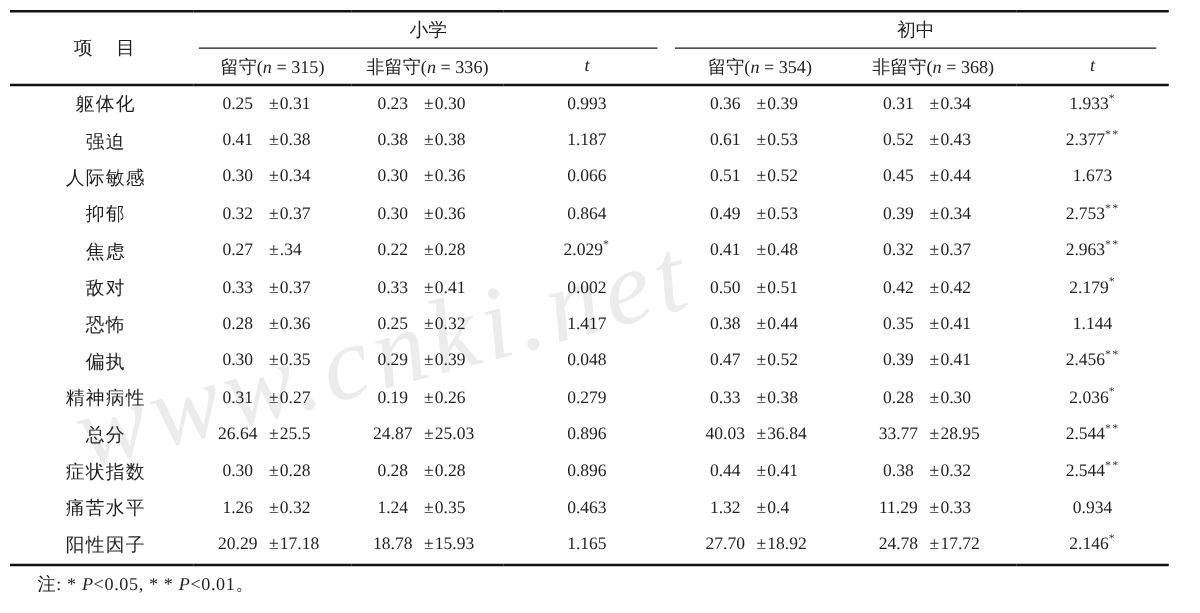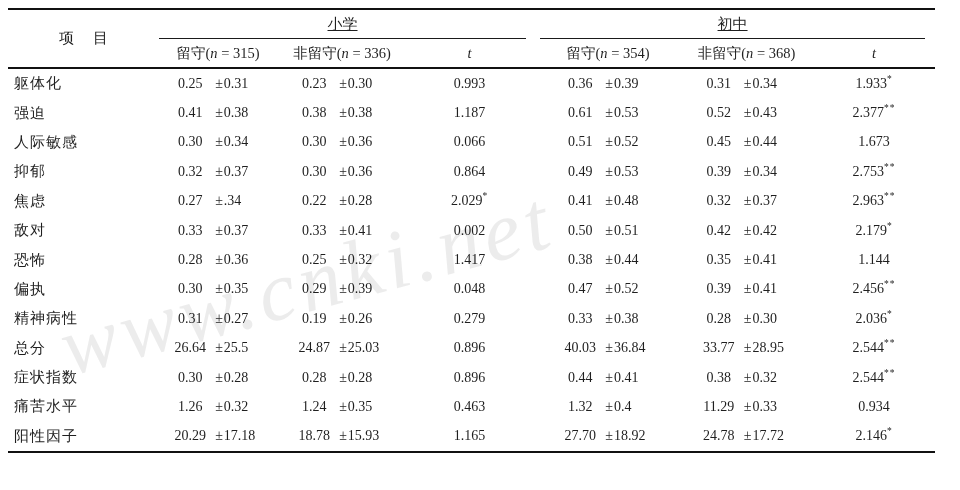--- a/index.html
+++ b/index.html
@@ -23,29 +23,29 @@
     border-top:2.5px solid #111;z-index:1;
   }
   th,td{padding:0;font-weight:normal;font-size:15px;}
   th.item-h{
     text-align:center;padding-left:6px;vertical-align:middle;
     border-bottom:2px solid #111;letter-spacing:2px;
   }
   th.group{height:28px;vertical-align:bottom;}
   th.group .gwrap{
     height:28px;display:flex;align-items:center;justify-content:center;
-    border-bottom:1.5px solid #1a1a1a;margin:0 10px 0 4px;text-decoration:underline;
+    border-bottom:1.5px solid #1a1a1a;margin:0 10px 0 4px;
   }
   tr.subrow th{
     height:28px;border-bottom:2px solid #111;
     font-size:14.5px;
   }
   tr.subrow th i, .tval-i{font-style:italic;}
   tbody td{height:29.4px;vertical-align:middle;}
-  td.item{text-align:left;padding-left:6px;letter-spacing:1px;}
+  td.item{text-align:center;padding-left:6px;letter-spacing:1px;}
   td.num{text-align:center;white-space:nowrap;font-size:14px;}
   td.num .m{display:inline-block;width:44px;text-align:center;margin-right:3px;}
   td.num .pm{display:inline-block;margin-right:1px;}
   td.num .s{display:inline-block;width:44px;text-align:left;}
   td.tcol{text-align:center;font-size:14px;}
   sup.sig{font-size:9.5px;vertical-align:super;letter-spacing:1px;line-height:0;}
   tbody tr:last-child td{border-bottom:2.5px solid #111;}
   .note{
     position:absolute;left:30px;top:458px;font-size:14.5px;z-index:1;
     letter-spacing:0.5px;
@@ -374,14 +374,17 @@
       <td class="num">
         <span class="m">24.78</span><span class="pm">±</span><span class="s">17.72</span>
       </td>
       <td class="tcol">
         <span>2.146</span><sup class="sig">*</sup>
       </td>
     </tr>
   </tbody>
   </table>
 
+  <div class="note">
+    <span>注: * </span><i>P</i><span>&lt;0.05, * * </span><i>P</i><span>&lt;0.01。</span>
+  </div>
 
 </div>
 
 </body></html>

